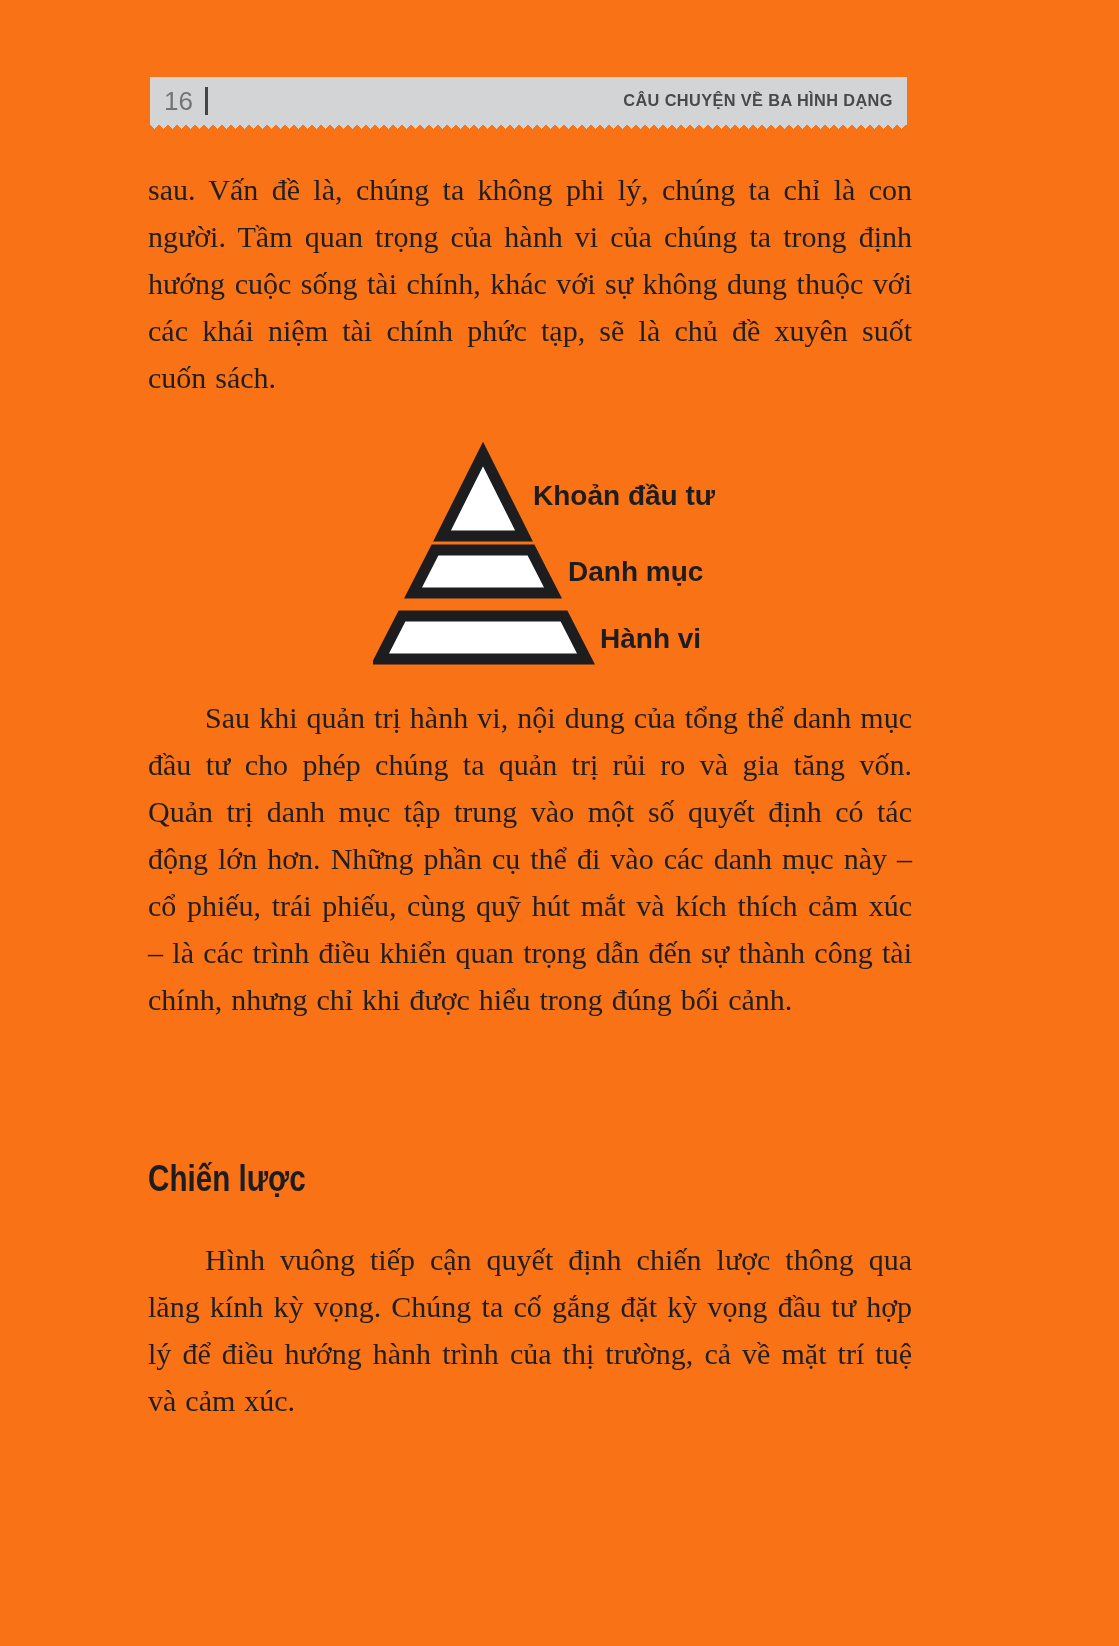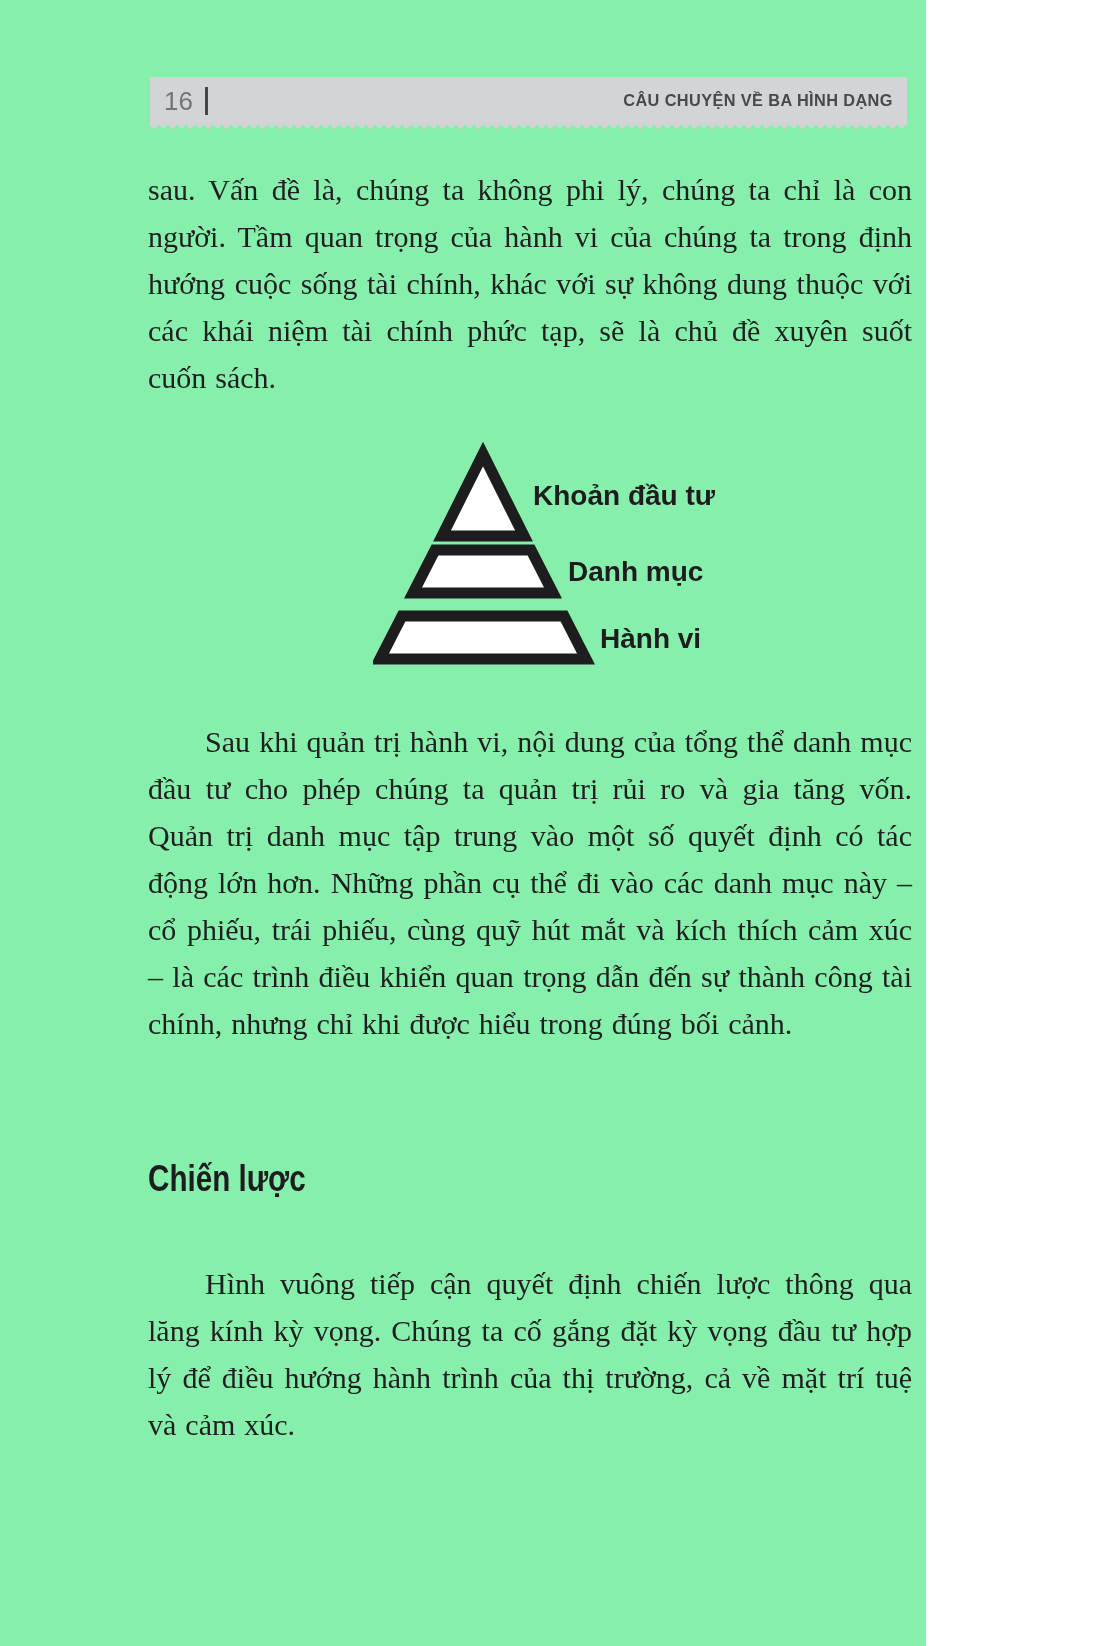--- a/index.html
+++ b/index.html
@@ -1,20 +1,20 @@
 <!DOCTYPE html>
 <html><head>
 <meta charset="utf-8">
 <style>
   html, body { margin: 0; padding: 0; background: #ffffff; }
   .page {
     position: relative;
-    width: 926px;
+    width: 1119px;
     height: 1646px;
-    background: #86efac;
+    background: #f97316;
     overflow: hidden;
     font-family: "Liberation Serif", serif;
     color: #1f1e20;
   }
 
   
   .header-bar {
     position: absolute;
     left: 150px; top: 77px;
     width: 757px; height: 47px;
@@ -64,21 +64,21 @@
     margin: 0;
     font-size: 30px;
     line-height: 47px;
     text-align: justify;
     word-spacing: 1.5px;
     color: #1f1e20;
   }
   .para-1 { top: 166px; }
   .para-2 { top: 694px; }
   .para-3 { top: 1236px; }
-  .indent { text-indent: 57px; margin-top: 24px; }
+  .indent { text-indent: 57px; }
 
   
   .pyramid-figure {
     position: absolute;
     left: 373px; top: 440px;
     width: 400px; height: 230px;
     margin: 0;
   }
   .pyramid-level {
     fill: #ffffff;

